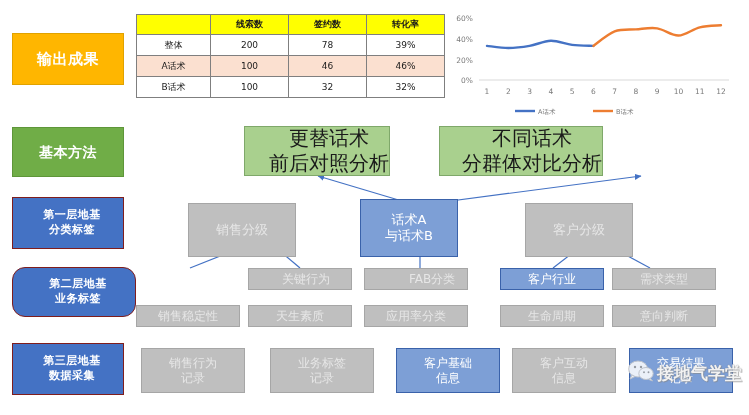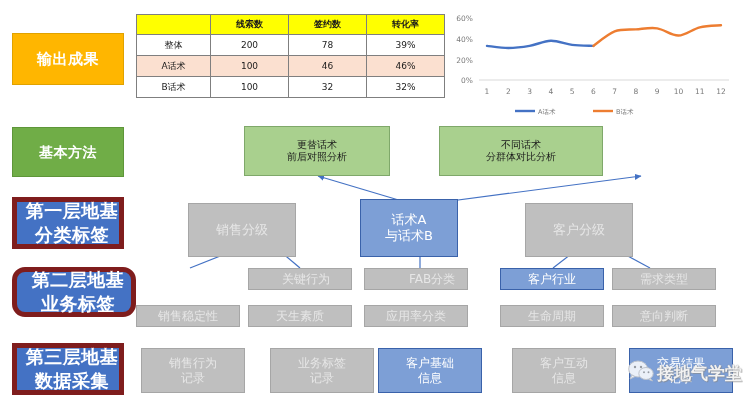--- a/index.html
+++ b/index.html
@@ -31,22 +31,22 @@
     border: 1px solid #E0A200;
     font-size: 15px;
   }
   .lbl-green {
     background: #70AD47;
     border: 1px solid #5E9639;
     font-size: 14px;
   }
   .lbl-blue {
     background: #4472C4;
-    border: 5px solid #7f1d1d;
-    font-size: 18px;
+    border: 1px solid #7f1d1d;
+    font-size: 11px;
     padding-left: 8px;
   }
 
   
   .kpi-table {
     position: absolute;
     border-collapse: collapse;
     font-size: 9px;
     color: #1a1a1a;
   }
@@ -76,21 +76,22 @@
     position: absolute;
     display: flex; align-items: center; justify-content: center;
     text-align: center;
     line-height: 1.25;
     white-space: pre-line;
   }
   .box-green {
     background: #A9D08E;
     border: 1px solid #7FA86A;
     color: #1a1a1a;
-    font-size: 10px;
+    font-size: 20px;
+    justify-content: flex-end;
   }
   .box-blue {
     background: #7D9FD6;
     border: 1px solid #3A62AA;
     color: #ffffff;
     font-size: 13px;
   }
   .box-blue-sm {
     background: #7D9FD6;
     border: 1px solid #3A62AA;
@@ -287,21 +288,21 @@
   </div>
 
   <div class="box box-grey-sm" style="left:141px; top:348px; width:104px; height:45px;">
     <span>销售行为
 记录</span>
   </div>
   <div class="box box-grey-sm" style="left:270px; top:348px; width:104px; height:45px;">
     <span>业务标签
 记录</span>
   </div>
-  <div class="box box-blue-sm" style="left:378px; top:348px; width:104px; height:45px;">
+  <div class="box box-blue-sm" style="left:396px; top:348px; width:104px; height:45px;">
     <span>客户基础
 信息</span>
   </div>
   <div class="box box-grey-sm" style="left:512px; top:348px; width:104px; height:45px;">
     <span>客户互动
 信息</span>
   </div>
   <div class="box box-blue-sm" style="left:629px; top:348px; width:104px; height:45px;">
     <span>交易结果
 记录</span>

